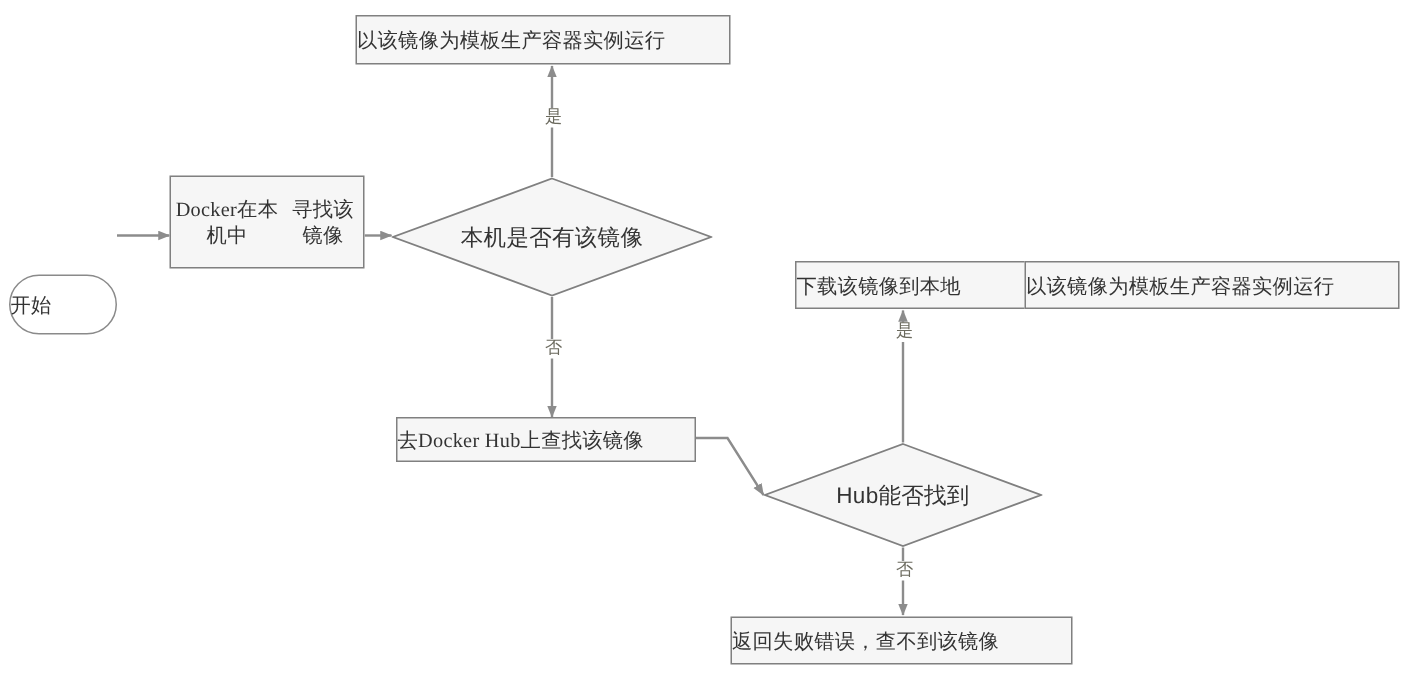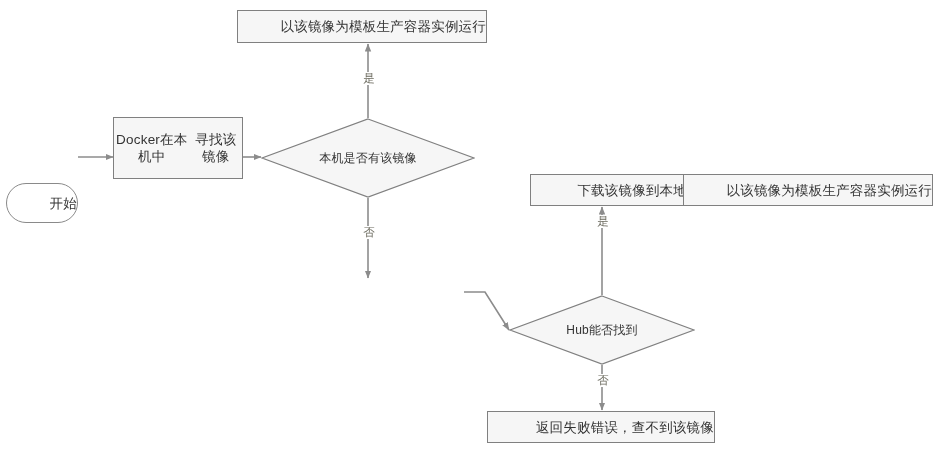--- a/index.html
+++ b/index.html
@@ -23,48 +23,49 @@
     top: 0;
     width: 938px;
     height: 458px;
     overflow: visible;
   }
   .node {
     position: absolute;
     box-sizing: border-box;
     display: flex;
     align-items: center;
-    justify-content: flex-end;
+    justify-content: flex-start;
     text-align: center;
     color: #333333;
     font-size: 13.5px;
     line-height: 17px;
     letter-spacing: 0.2px;
     background: #f5f5f5;
     border: 1px solid #808080;
+    font-family: Liberation Serif, serif;
   }
   .node.terminal {
     border-radius: 22px;
     background: #ffffff;
     border: 1px solid #8a8a8a;
   }
   .node.process {
     background: #f6f6f6;
   }
   .decision {
     position: absolute;
     display: flex;
     align-items: center;
     justify-content: center;
   }
   .decision .dlabel {
     position: relative;
     z-index: 2;
     color: #333333;
-    font-size: 12px;
+    font-size: 15px;
     line-height: 17px;
     letter-spacing: 0.2px;
     text-align: center;
     pointer-events: none;
   }
   .decision svg {
     position: absolute;
     left: 0;
     top: 0;
   }
@@ -122,20 +123,23 @@
     <svg width="214" height="80" viewBox="0 0 214 80">
       <polygon points="107,1 213,40 107,79 1,40" fill="#f6f6f6" stroke="#808080" stroke-width="1.2"></polygon>
     </svg>
     <span class="dlabel">本机是否有该镜像</span>
   </div>
 
   <div class="node process" style="left:237px; top:10px; width:250px; height:33px;">
     <span>以该镜像为模板生产容器实例运行</span>
   </div>
 
+  <div class="node process" style="left:264px; top:278px; width:200px; height:30px;">
+    <span>去Docker Hub上查找该镜像</span>
+  </div>
 
   <div class="decision" style="left:509px; top:295px; width:186px; height:70px;">
     <svg width="186" height="70" viewBox="0 0 186 70">
       <polygon points="93,1 185,35 93,69 1,35" fill="#f6f6f6" stroke="#808080" stroke-width="1.2"></polygon>
     </svg>
     <span class="dlabel">Hub能否找到</span>
   </div>
 
   <div class="node process" style="left:530px; top:174px; width:158px; height:32px;">
     <span>下载该镜像到本地</span>

